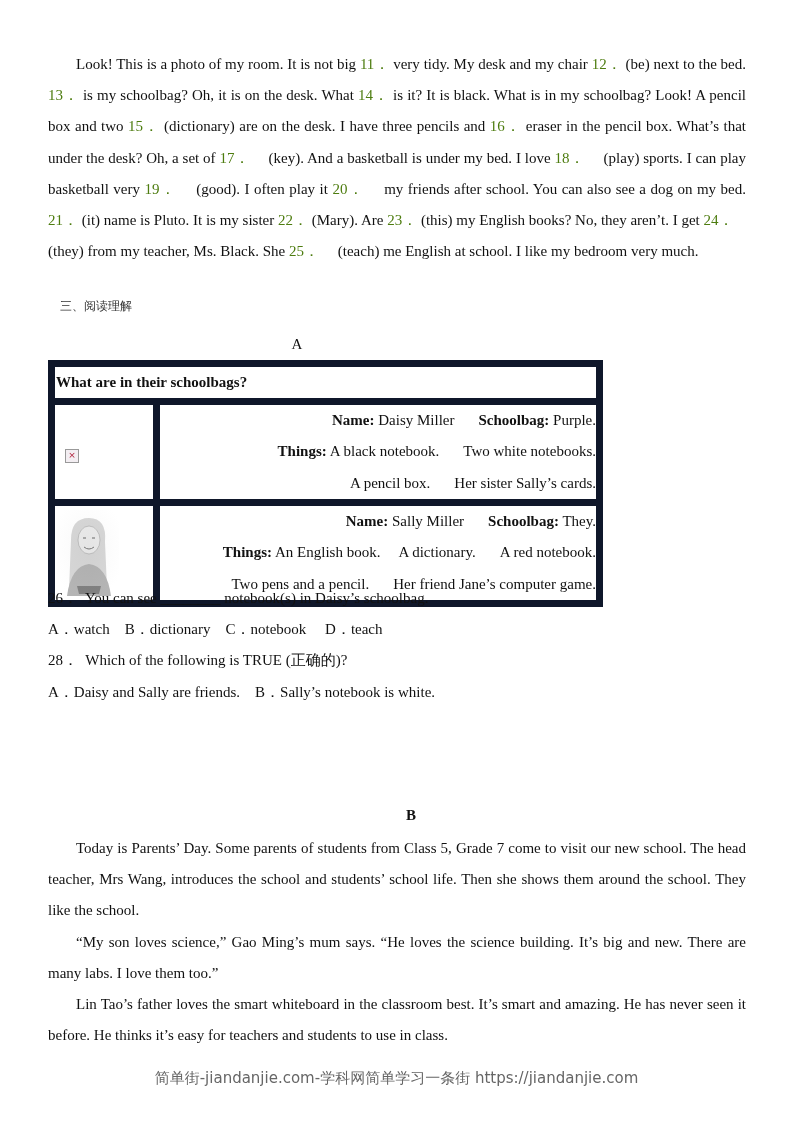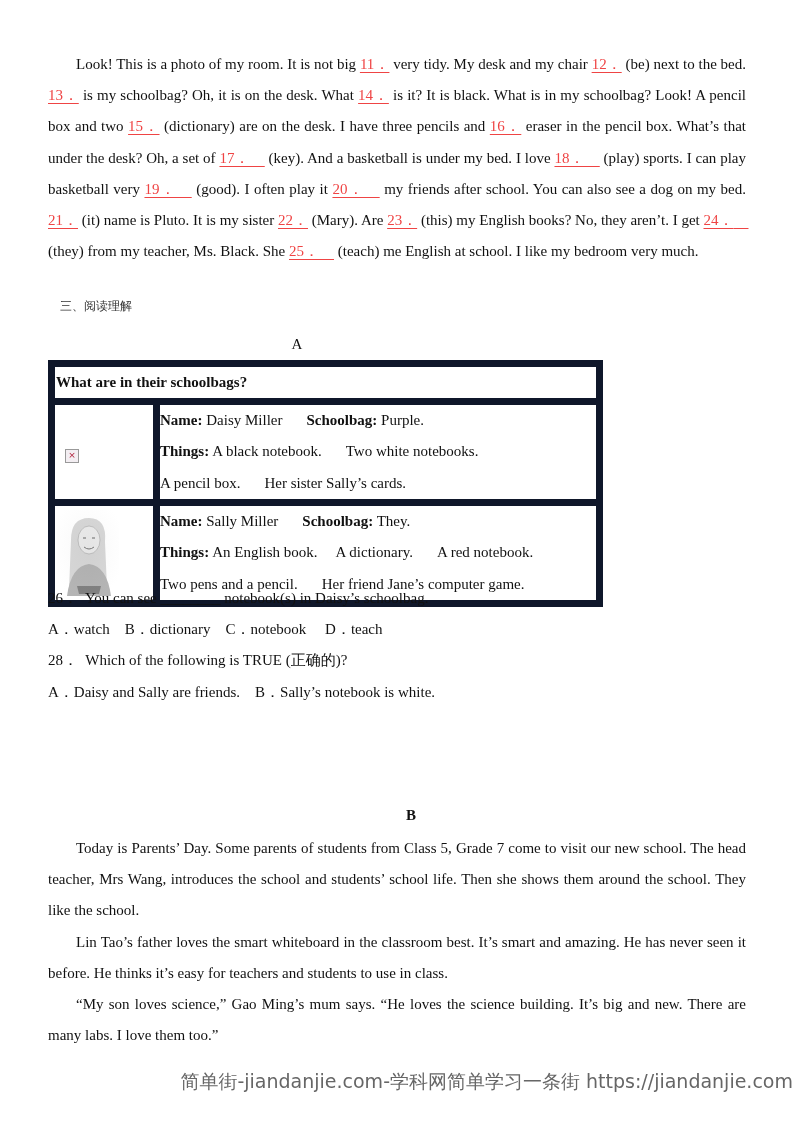--- a/index.html
+++ b/index.html
@@ -6,48 +6,48 @@
   body {
     width: 793px; height: 1122px; position: relative; overflow: hidden;
     font-family: "Liberation Serif", "DejaVu Serif", serif;
     color: #111; font-size: 15px;
   }
   .page { position: absolute; left: 48px; top: 0; width: 698px; }
   .para {
     line-height: 31.2px; text-align: justify; margin: 0;
     text-indent: 28px;
   }
-  .blank { text-decoration: underline; text-underline-offset: 3px; color: #ef4444; }
+  .blank { text-underline-offset: 3px; color: #4d7c0f; }
   .p1 { position: absolute; top: 49px; left: 0; width: 698px; }
   .section-head { position: absolute; top: 298px; left: 0; font-family: "DejaVu Sans", sans-serif; font-size: 12px; color: #333; margin-left: 12px; }
   .part-label { position: absolute; left: 0; width: 698px; text-align: center; font-size: 15px; }
   .part-a { top: 336px; left: -100px; }
   .part-b { top: 807px; font-weight: bold; left: 14px; }
   table.info {
     position: absolute; top: 360px; left: 0; width: 555px;
     border-collapse: collapse; font-size: 15px;
   }
   table.info td { border: 7px solid #0f172a; vertical-align: middle; padding: 0; }
   .th-cell { font-weight: bold; height: 31px; padding-left: 1px !important; }
   .img-cell { width: 98px; height: 94px; text-align: left; }
-  .txt-cell { line-height: 31.2px; padding-left: 0 !important; }
+  .txt-cell { line-height: 31.2px; padding-left: 0 !important; text-align: right; }
   .txt-cell b { font-weight: bold; }
   .gap { display: inline-block; width: 24px; }
   .broken-img {
     display: inline-block; width: 12px; height: 12px; border: 1px solid #999;
     background: #f3eef2; margin-left: 10px; position: relative; top: 2px;
     font-size: 9px; line-height: 11px; text-align: center; color: #b0203a; font-family: "DejaVu Sans", sans-serif;
   }
   .photo { display: block; width: 62px; height: 86px; margin-left: 2px; }
   .q-block { position: absolute; left: 0; top: 583px; width: 698px; line-height: 31.2px; }
   .q-block div { white-space: pre; }
   .p2 { position: absolute; top: 833px; left: 0; width: 698px; }
   .footer {
-    position: absolute; top: 1069px; left: 0; width: 793px; text-align: right;
-    font-family: "DejaVu Sans", sans-serif; font-size: 19px; color: #666;
+    position: absolute; top: 1069px; left: 0; width: 793px; text-align: center;
+    font-family: "DejaVu Sans", sans-serif; font-size: 15px; color: #666;
   }
 </style>
 </head>
 <body>
 
 <div class="page">
 
   <p class="para p1" id="passage1">Look! This is a photo of my room. It is not big <span class="blank">11．</span> very tidy. My desk and my chair <span class="blank">12．</span> (be) next to the bed. <span class="blank">13．</span> is my schoolbag? Oh, it is on the desk. What <span class="blank">14．</span> is it? It is black. What is in my schoolbag? Look! A pencil box and two <span class="blank">15．</span> (dictionary) are on the desk. I have three pencils and <span class="blank">16．</span> eraser in the pencil box. What’s that under the desk? Oh, a set of <span class="blank">17．　</span> (key). And a basketball is under my bed. I love <span class="blank">18．　</span> (play) sports. I can play basketball very <span class="blank">19．　</span> (good). I often play it <span class="blank">20．　</span> my friends after school. You can also see a dog on my bed. <span class="blank">21．</span> (it) name is Pluto. It is my sister <span class="blank">22．</span> (Mary). Are <span class="blank">23．</span> (this) my English books? No, they aren’t. I get <span class="blank">24．　</span> (they) from my teacher, Ms. Black. She <span class="blank">25．　</span> (teach) me English at school. I like my bedroom very much.</p>
 
   <div class="section-head">三、阅读理解</div>
@@ -101,18 +101,18 @@
     <div>26．  You can see ________ notebook(s) in Daisy’s schoolbag.</div>
     <div>A．watch    B．dictionary    C．notebook     D．teach</div>
     <div>28．  Which of the following is TRUE (正确的)?</div>
     <div>A．Daisy and Sally are friends.    B．Sally’s notebook is white.</div>
   </div>
 
   <div class="part-label part-b">B</div>
 
   <div class="p2">
     <p class="para">Today is Parents’ Day. Some parents of students from Class 5, Grade 7 come to visit our new school. The head teacher, Mrs Wang, introduces the school and students’ school life. Then she shows them around the school. They like the school.</p>
+    <p class="para">“My son loves science,” Gao Ming’s mum says. “He loves the science building. It’s big and new. There are many labs. I love them too.”</p>
     <p class="para">Lin Tao’s father loves the smart whiteboard in the classroom best. It’s smart and amazing. He has never seen it before. He thinks it’s easy for teachers and students to use in class.</p>
-    <p class="para">“My son loves science,” Gao Ming’s mum says. “He loves the science building. It’s big and new. There are many labs. I love them too.”</p>
   </div>
 </div>
 
 <div class="footer">简单街-jiandanjie.com-学科网简单学习一条街 https://jiandanjie.com</div>
 
 </body></html>

